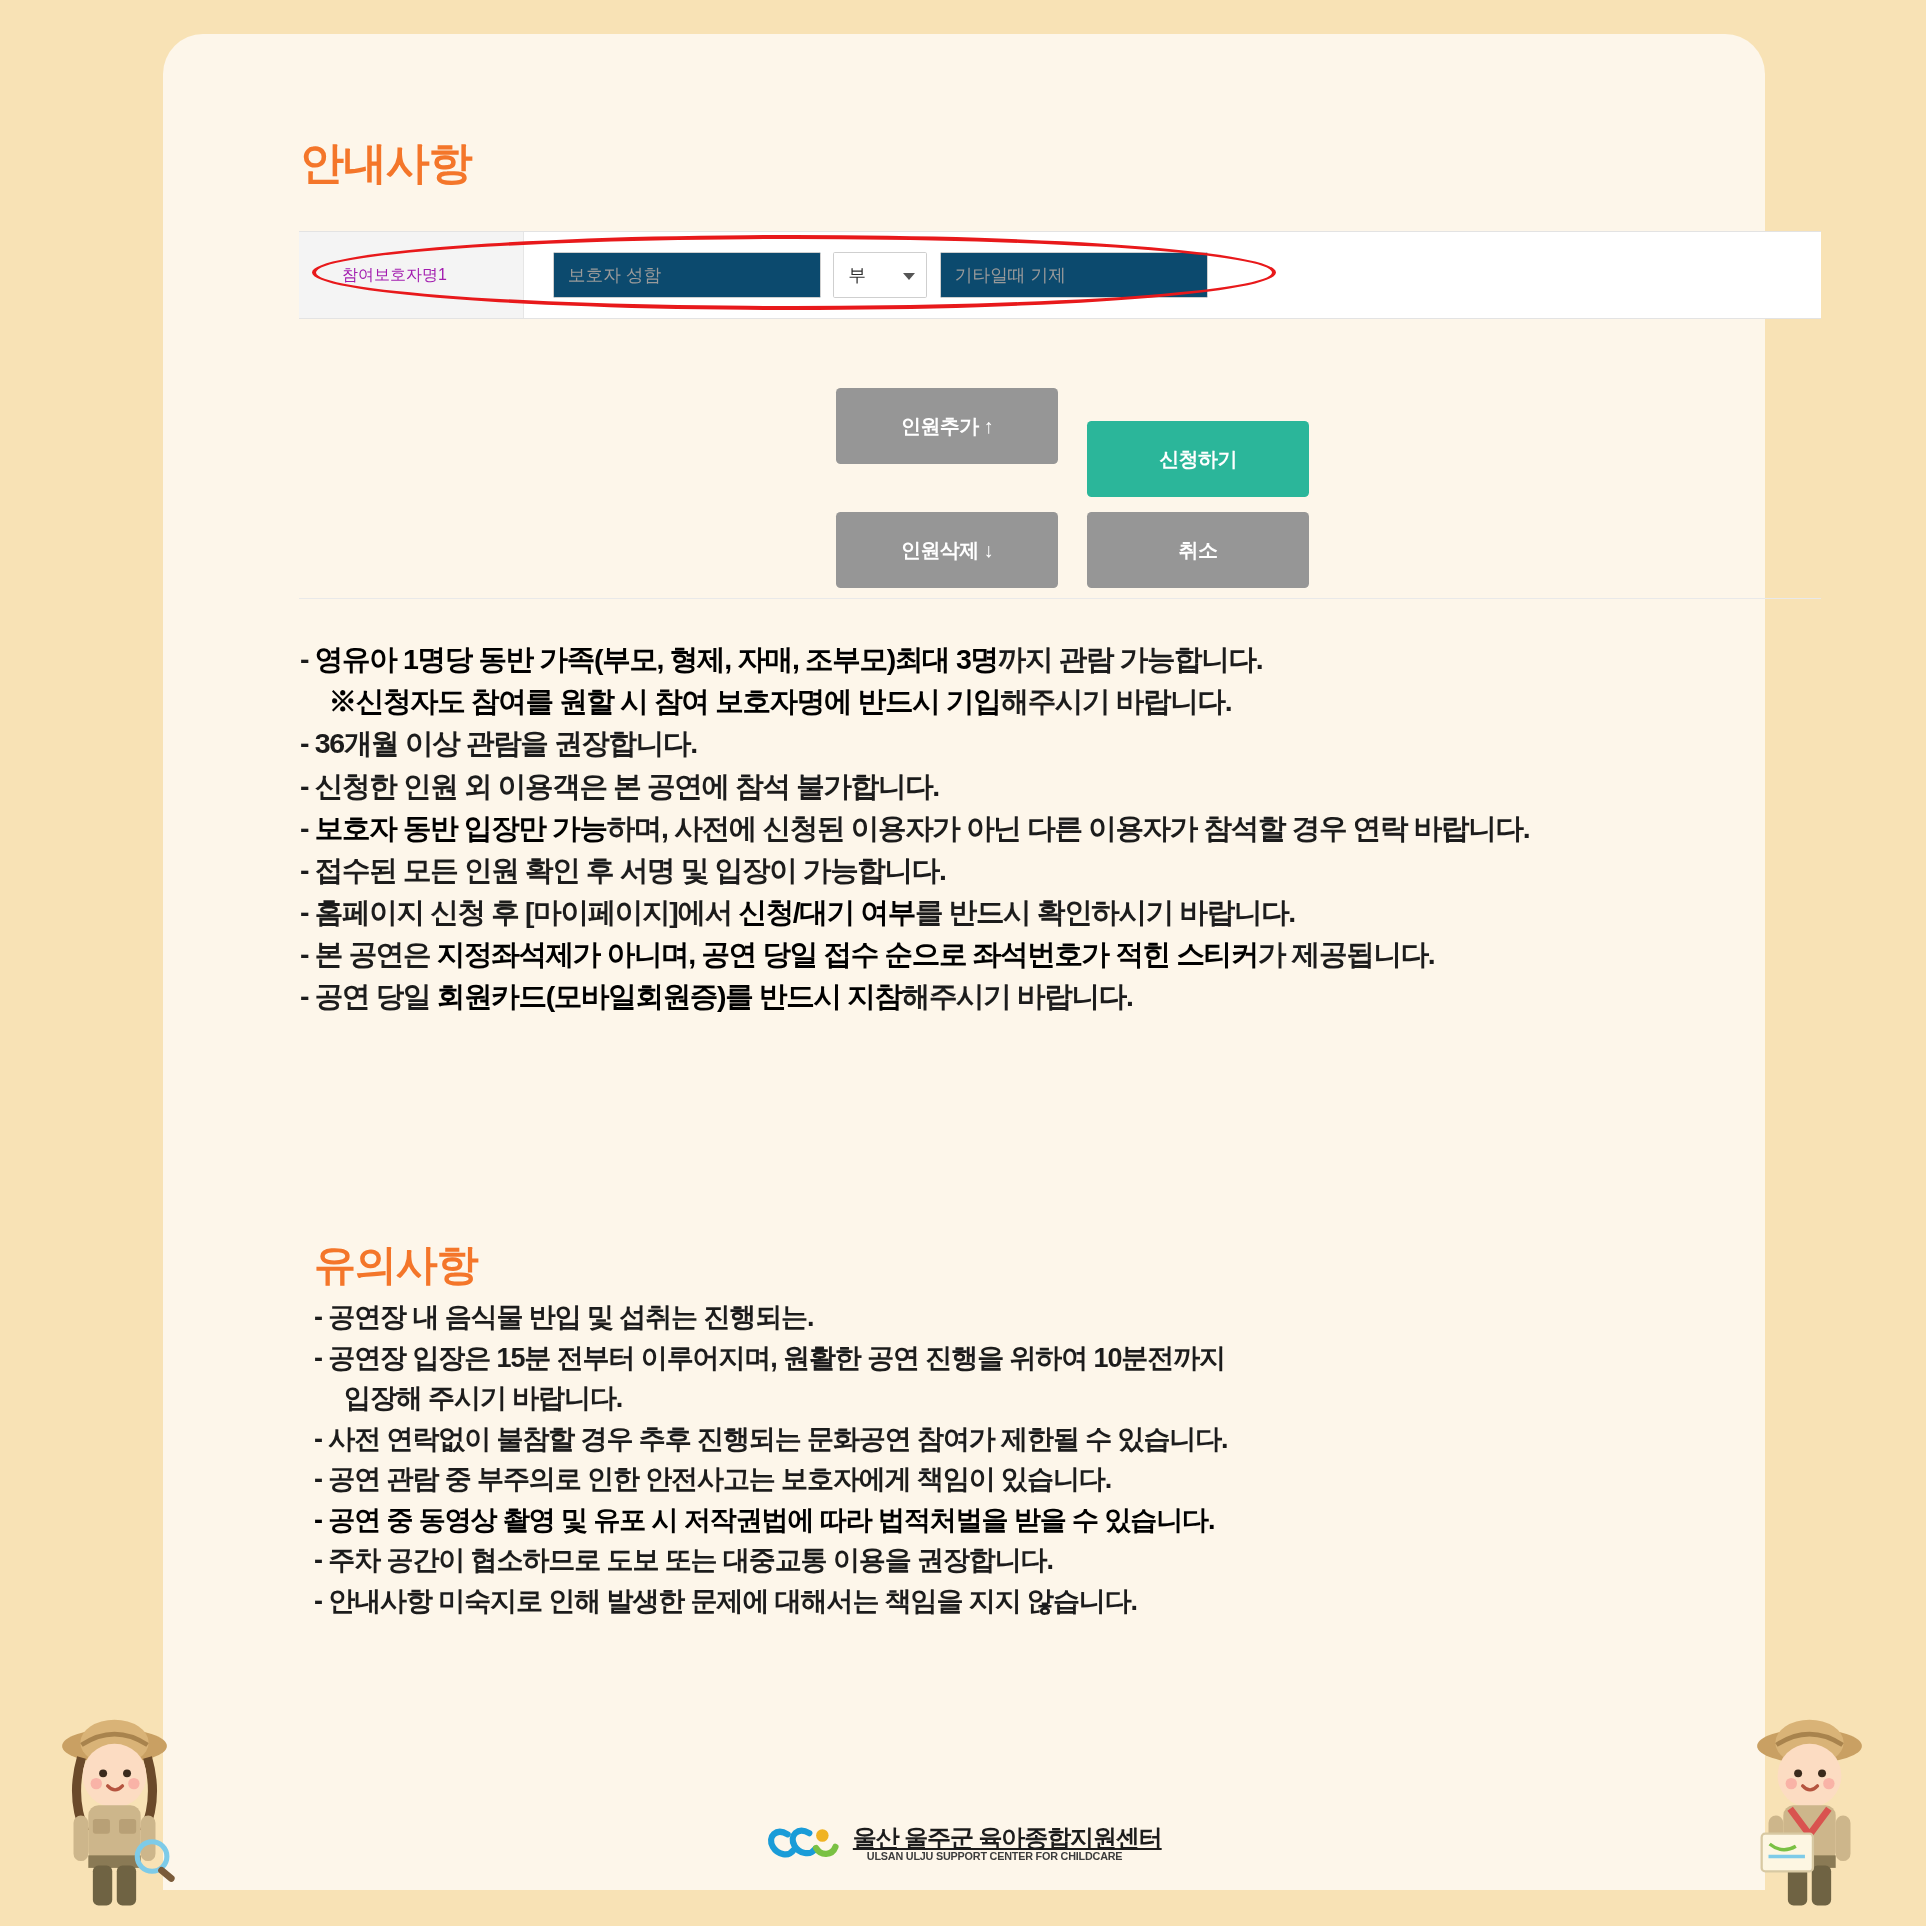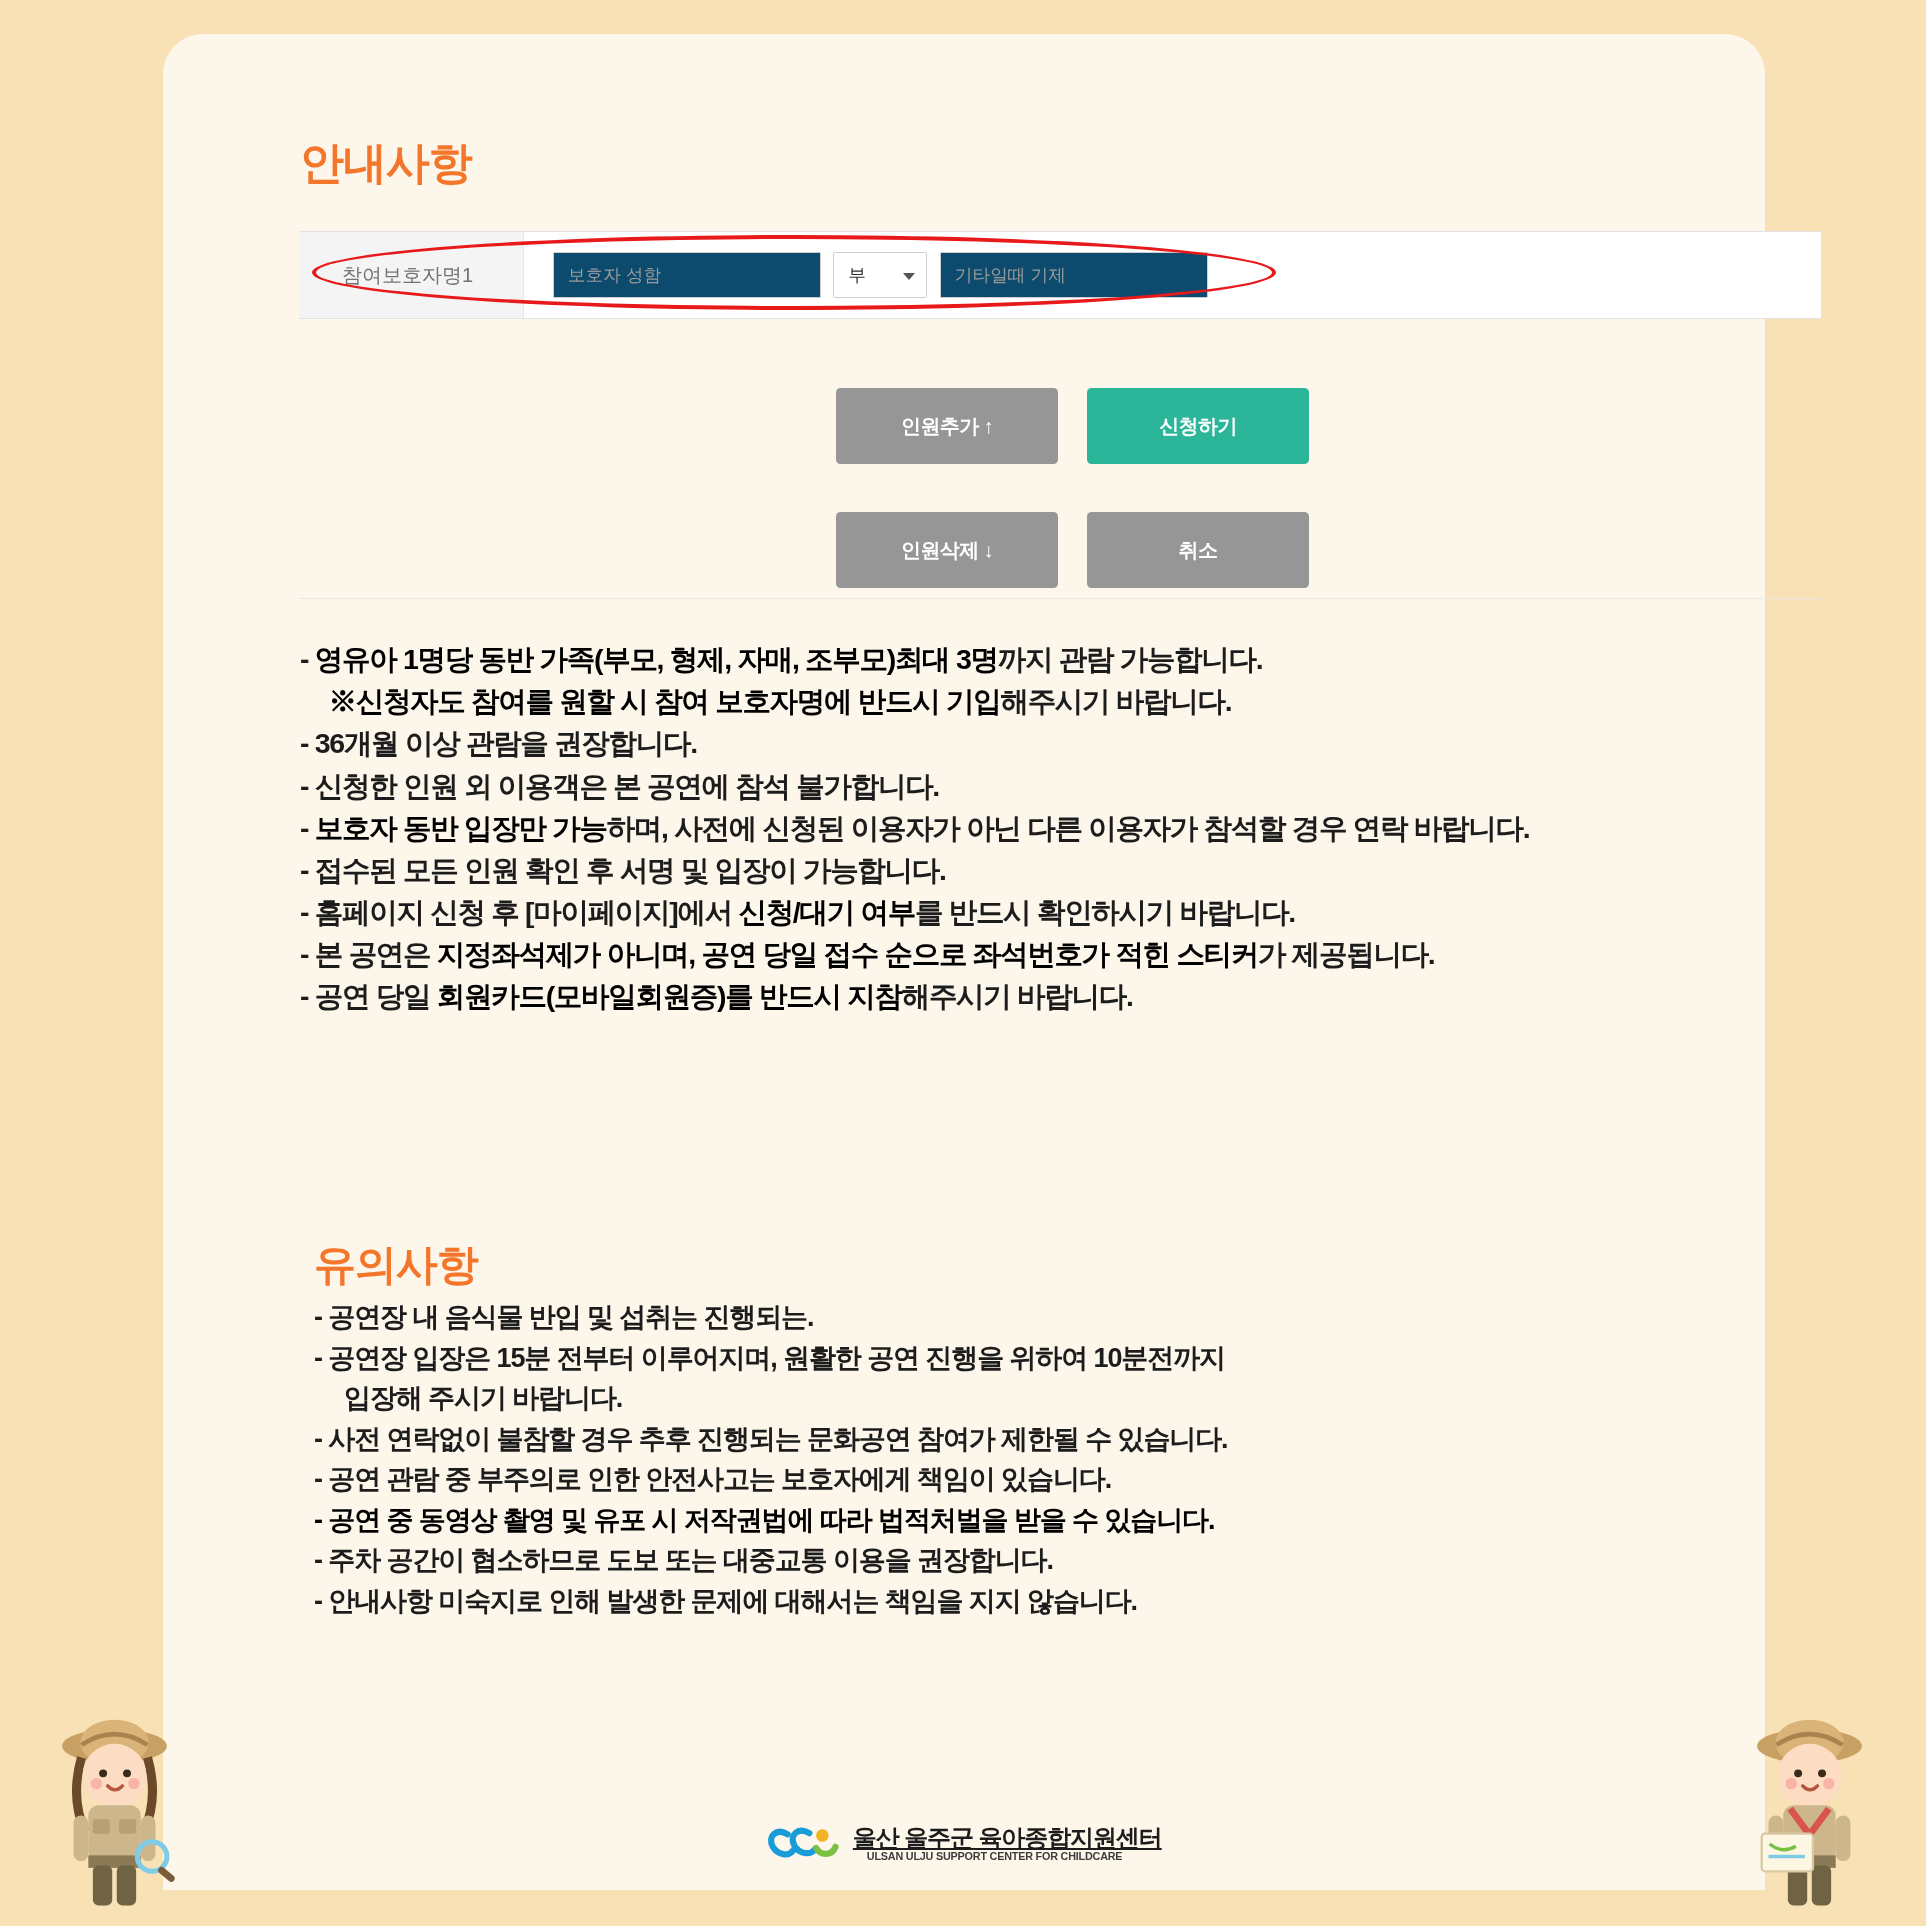--- a/index.html
+++ b/index.html
@@ -46,22 +46,22 @@
     align-items: center;
   }
   .form-label {
     width: 225px;
     height: 100%;
     background: #f4f4f4;
     border-right: 1.1px solid #e6e6e6;
     display: flex;
     align-items: center;
     padding-left: 43px;
-    font-size: 20px;
-    color: #737373;
+    font-size: 16px;
+    color: #a21caf;
   }
   .field {
     height: 46px;
     border: 1.1px solid #cfcfcf;
     background: #0c4a6e;
     font-size: 17.7px;
     color: #9a9a9a;
     display: flex;
     align-items: center;
     padding-left: 14.3px;
@@ -109,21 +109,21 @@
     border-radius: 4.6px;
     display: flex;
     align-items: center;
     justify-content: center;
     color: #ffffff;
     font-size: 20px;
     font-weight: bold;
     letter-spacing: -0.6px;
   }
   .btn-grey { background: #969696; }
-  .btn-teal { background: #2bb69a; }
+  .btn-teal { background: #2bb69a; margin-top: 33px; }
   .btn-add   { left: 673px; top: 354px;  width: 222px; }
   .btn-apply { left: 924px; top: 354px;  width: 222px; }
   .btn-del   { left: 673px; top: 478px;  width: 222px; }
   .btn-cancel{ left: 924px; top: 478px;  width: 222px; }
 
   .divider {
     position: absolute;
     left: 136px; top: 564px;
     width: 1522px; height: 1.1px;
     background: #e9e9e9;

